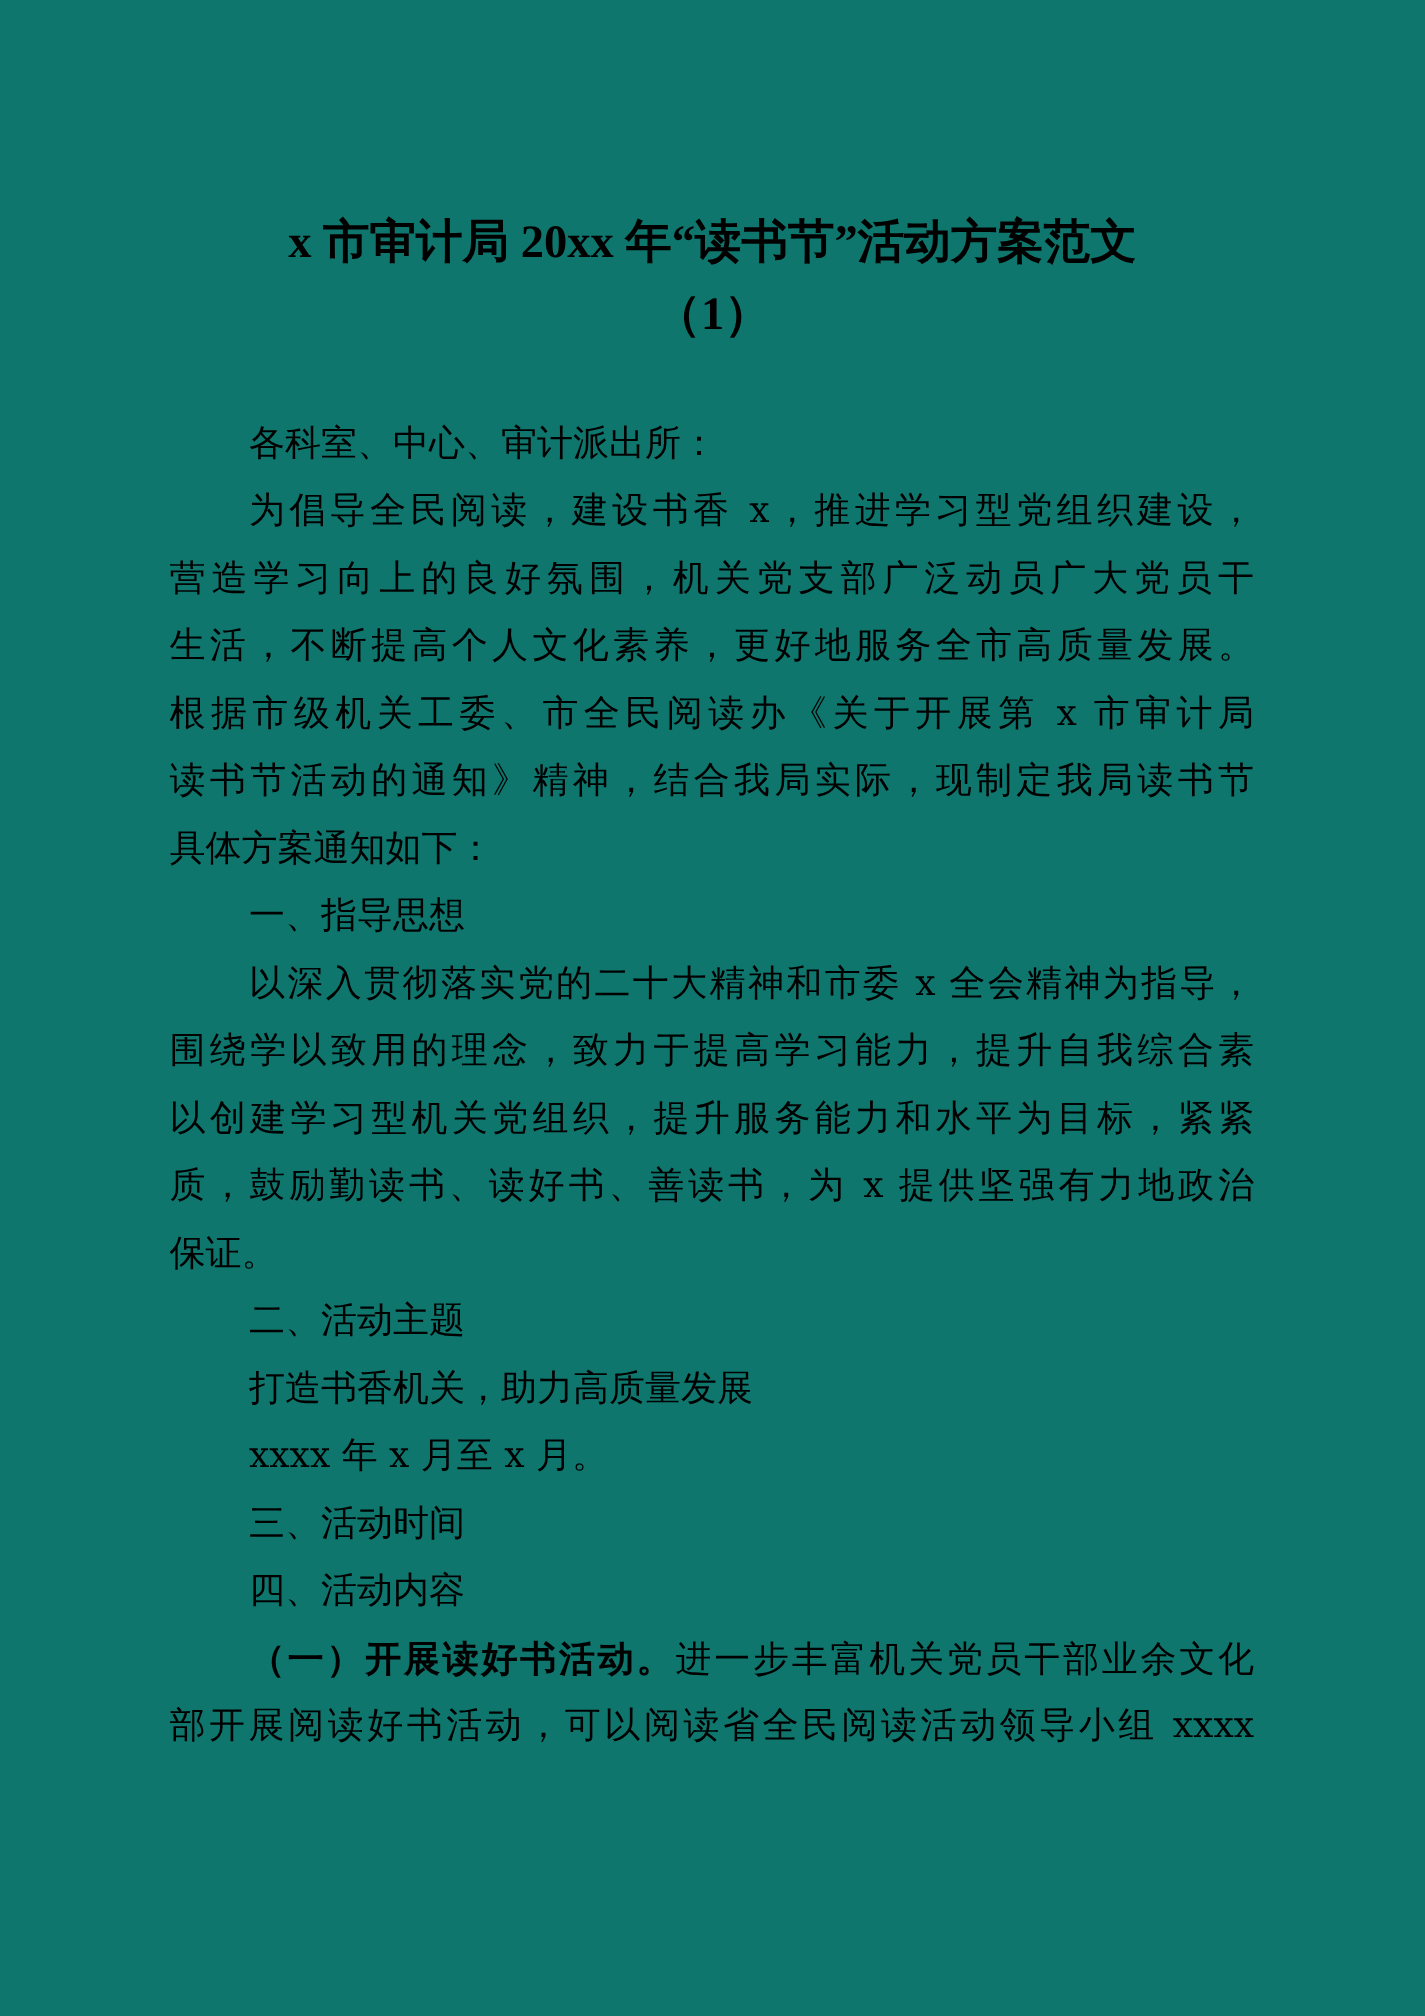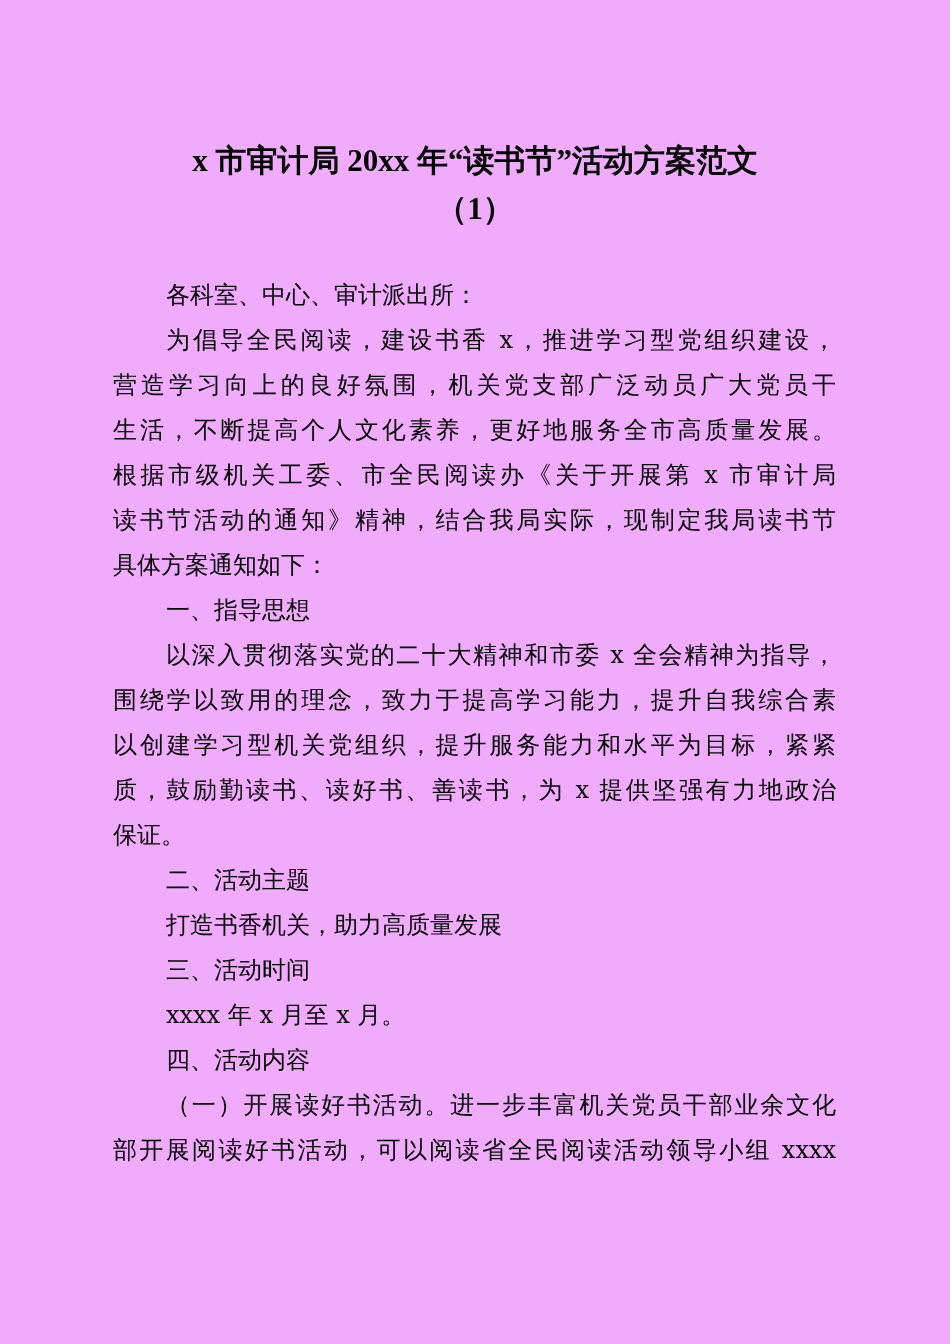--- a/index.html
+++ b/index.html
@@ -4,21 +4,21 @@
 <style>
   html, body {
     margin: 0;
     padding: 0;
     background: #ffffff;
   }
   .page {
     position: relative;
     width: 950px;
     height: 1344px;
-    background: #f0abfc;
+    background: #0f766e;
     overflow: hidden;
     box-sizing: border-box;
     padding-top: 137px;
     color: #000000;
   }
   .doc-title {
     margin: 0 60px;
     text-align: center;
     font-family: "Liberation Serif", "DejaVu Serif", serif;
     font-weight: bold;
@@ -45,21 +45,21 @@
   }
   .ln.indent {
     padding-left: 53px;
   }
   .ln.heading {
     font-family: "DejaVu Sans", "Liberation Sans", sans-serif;
     font-weight: normal;
     text-align-last: left;
   }
   .lead {
-    font-weight: normal;
+    font-weight: bold;
   }
 </style>
 </head>
 <body>
 
 <div class="page">
 
   <div class="doc-title">
     <div>x 市审计局 20xx 年“读书节”活动方案范文</div>
     <div>（1）</div>
@@ -74,20 +74,20 @@
     <div class="ln">读书节活动的通知》精神，结合我局实际，现制定我局读书节</div>
     <div class="ln left">具体方案通知如下：</div>
     <div class="ln indent heading">一、指导思想</div>
     <div class="ln indent">以深入贯彻落实党的二十大精神和市委 x 全会精神为指导，</div>
     <div class="ln">围绕学以致用的理念，致力于提高学习能力，提升自我综合素</div>
     <div class="ln">以创建学习型机关党组织，提升服务能力和水平为目标，紧紧</div>
     <div class="ln">质，鼓励勤读书、读好书、善读书，为 x 提供坚强有力地政治</div>
     <div class="ln left">保证。</div>
     <div class="ln indent heading">二、活动主题</div>
     <div class="ln indent left">打造书香机关，助力高质量发展</div>
+    <div class="ln indent left">xxxx 年 x 月至 x 月。</div>
     <div class="ln indent heading">三、活动时间</div>
-    <div class="ln indent left">xxxx 年 x 月至 x 月。</div>
     <div class="ln indent heading">四、活动内容</div>
     <div class="ln indent"><span class="lead">（一）开展读好书活动。</span><span>进一步丰富机关党员干部业余文化</span></div>
     <div class="ln">部开展阅读好书活动，可以阅读省全民阅读活动领导小组 xxxx</div>
   </div>
 
 </div>
 
 </body></html>

